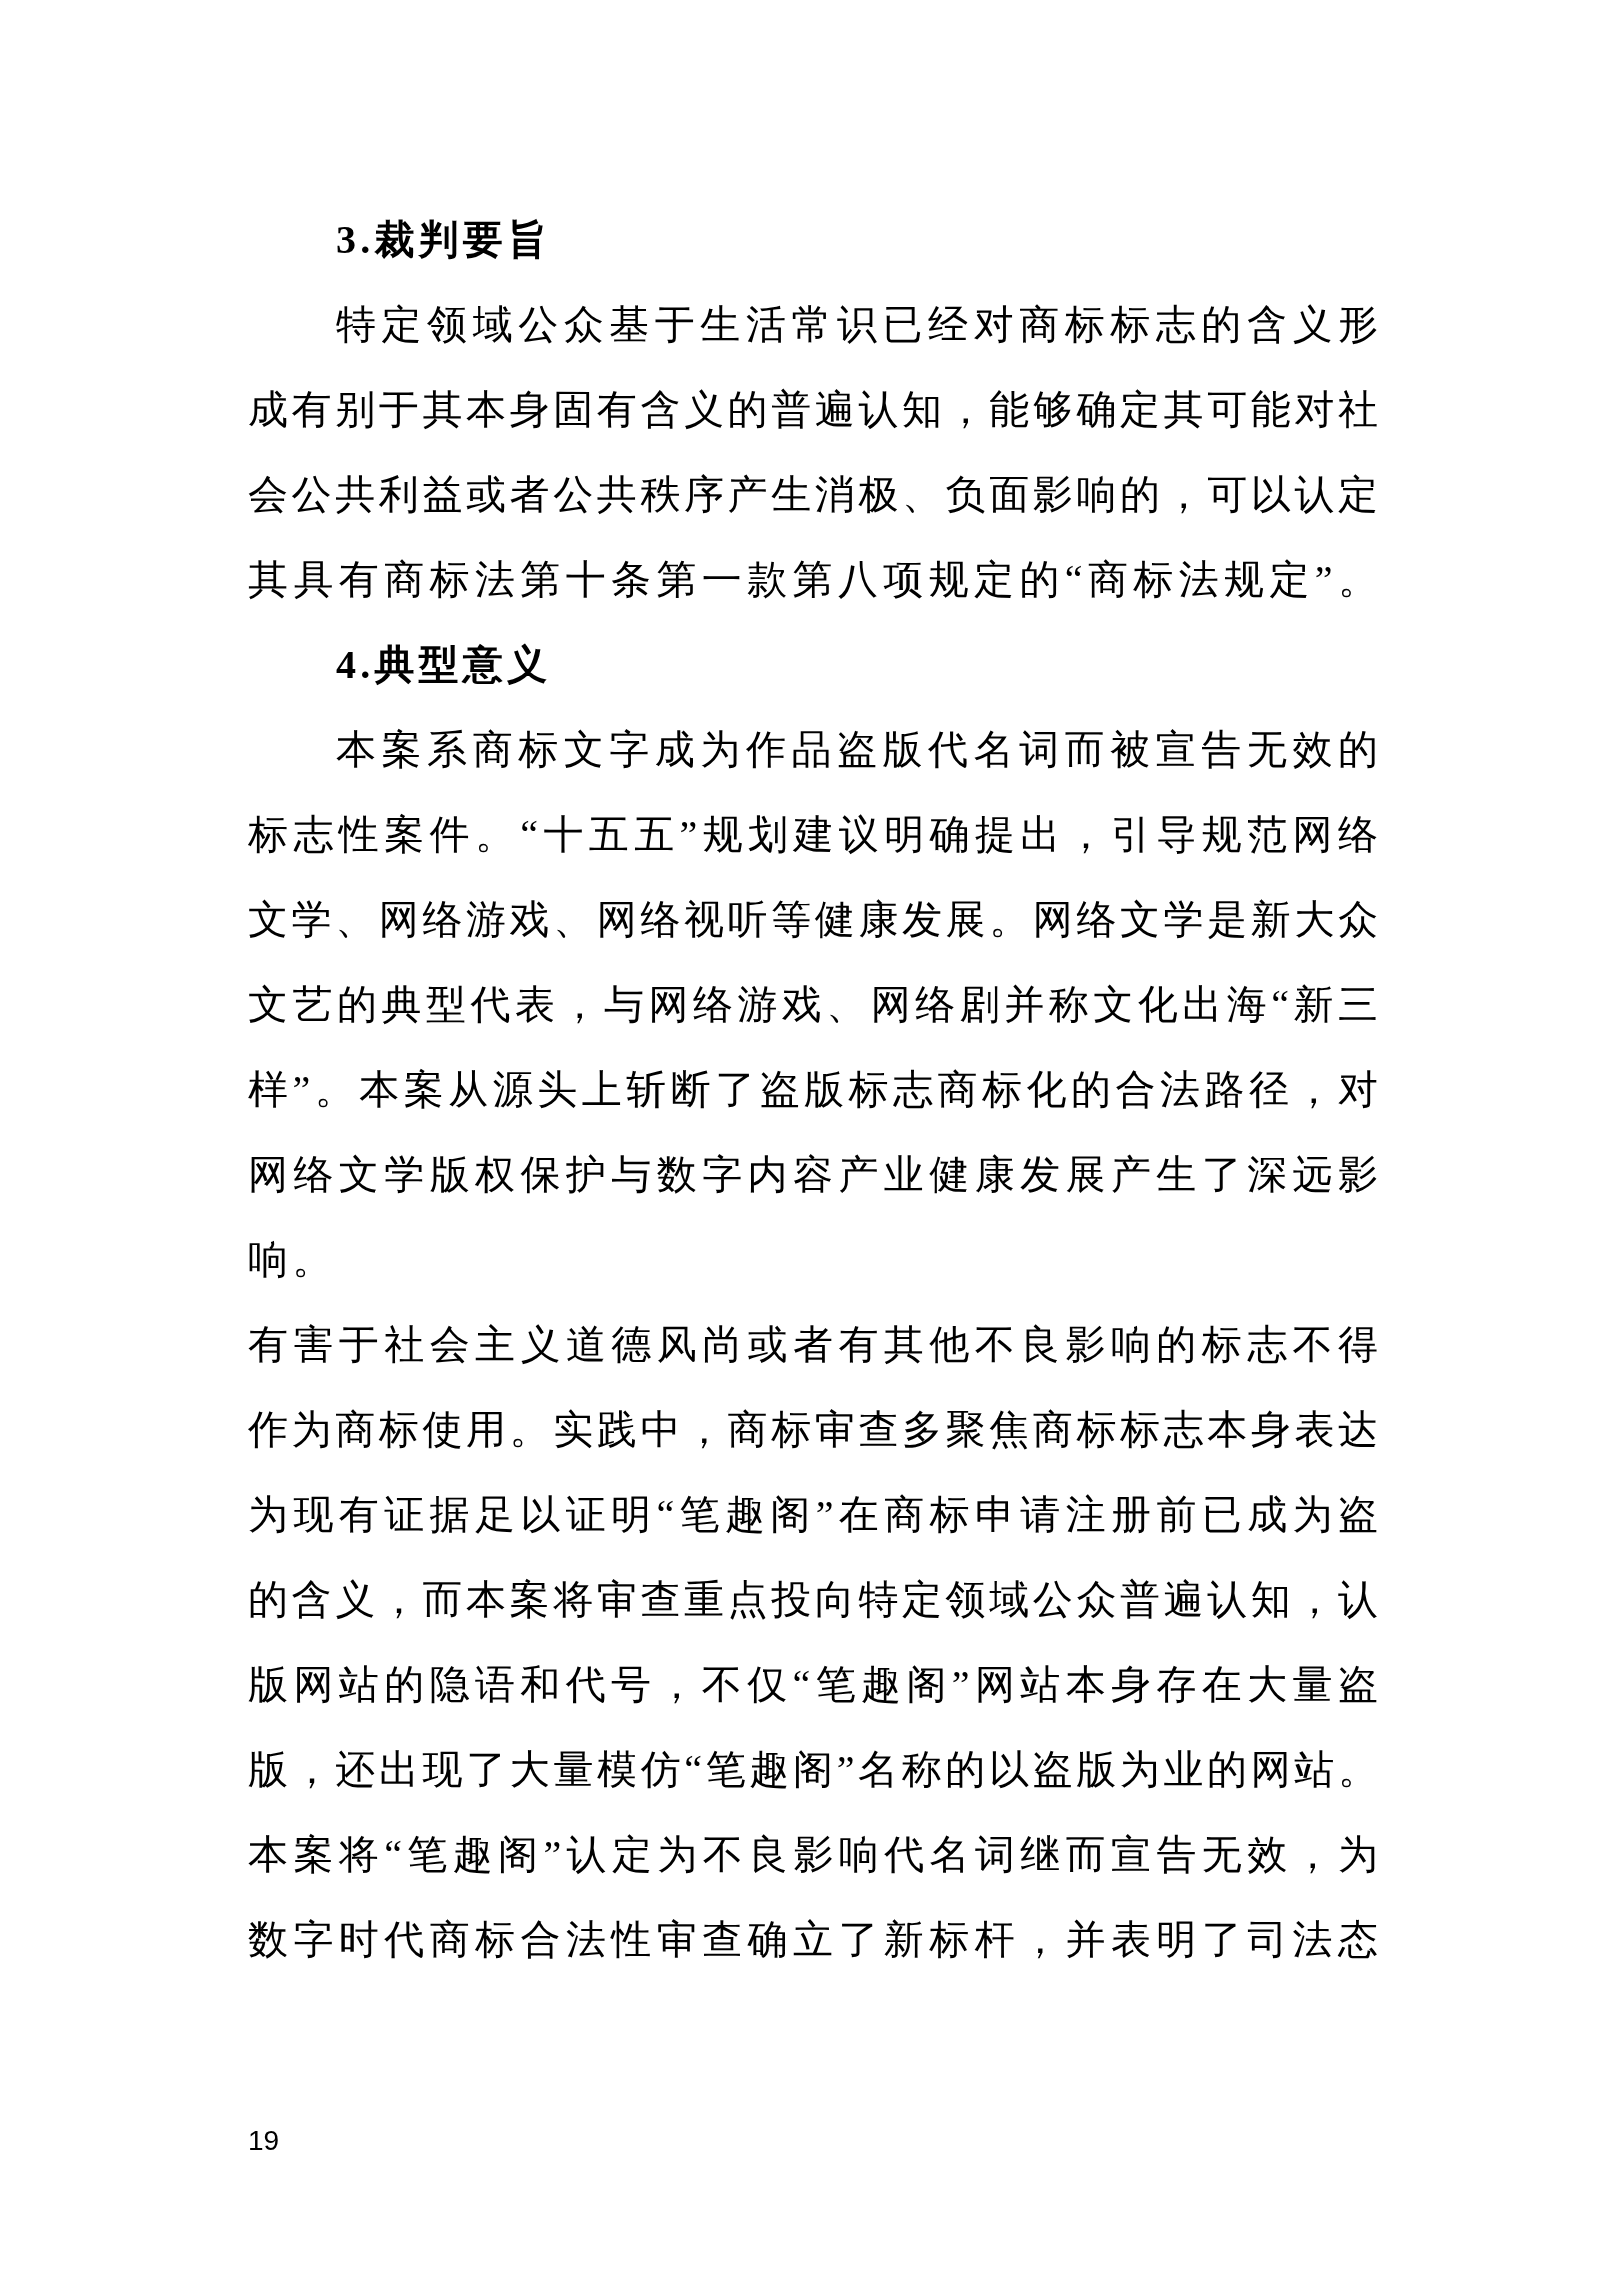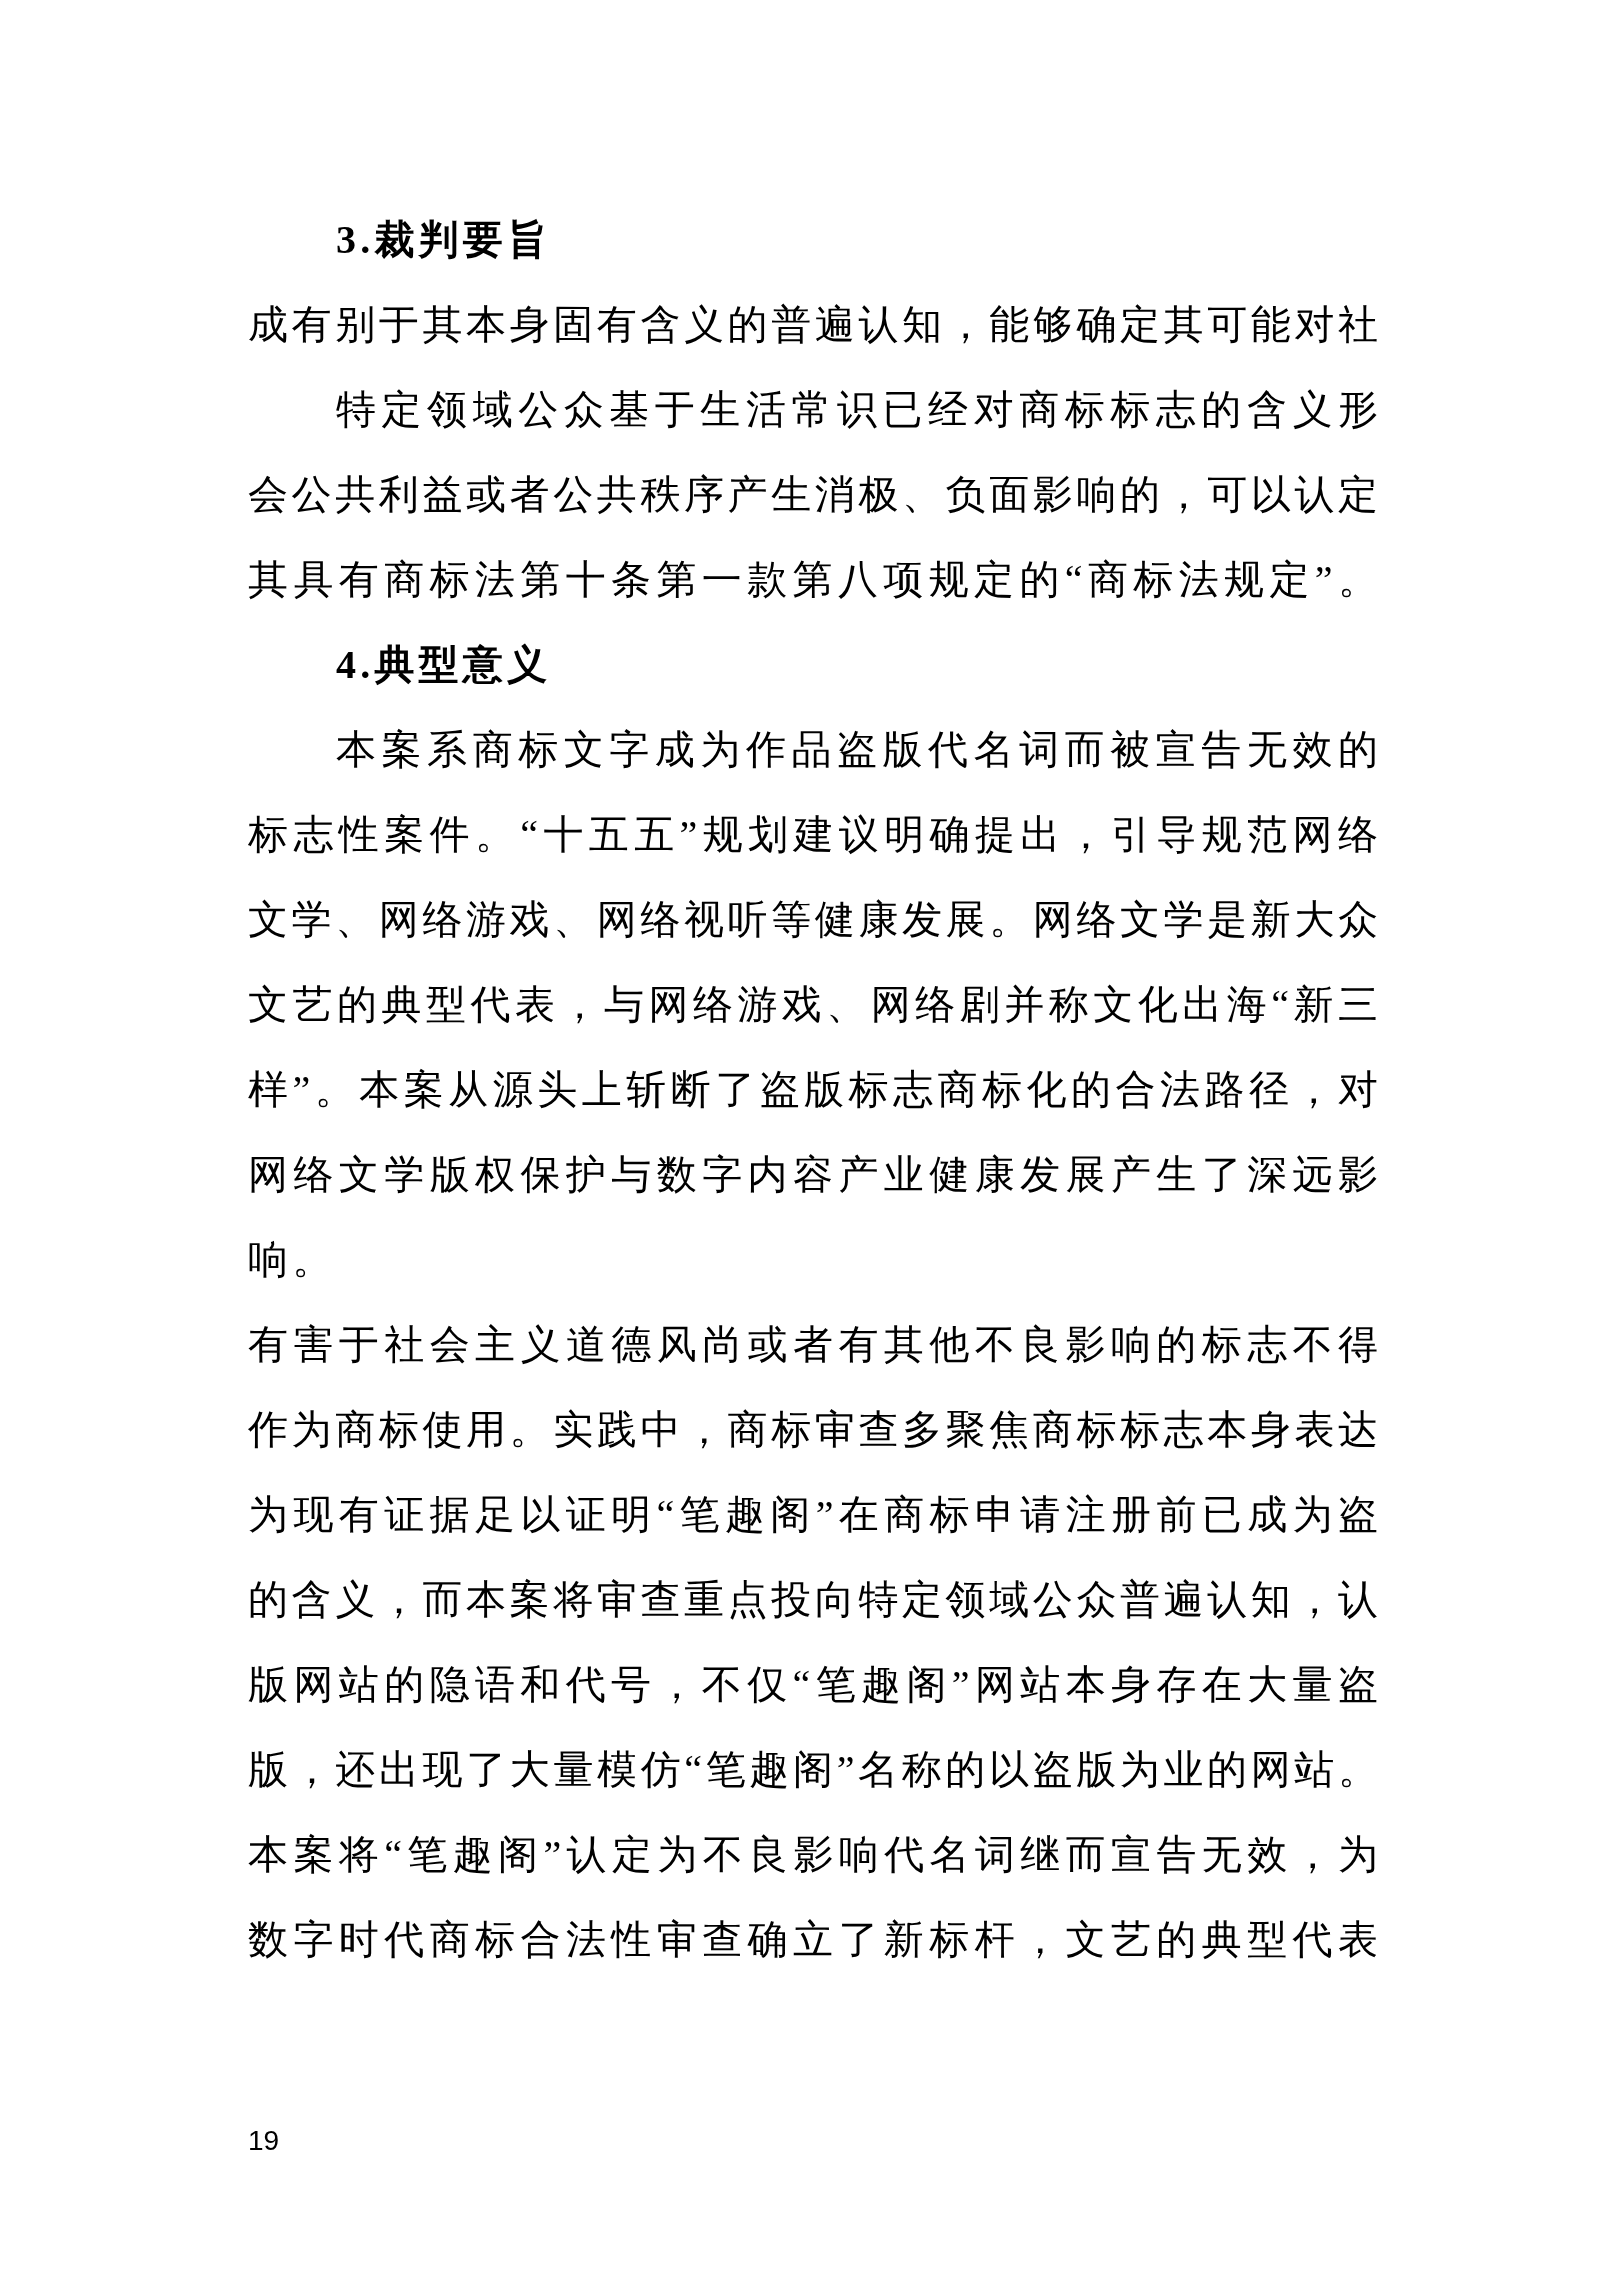--- a/index.html
+++ b/index.html
@@ -56,36 +56,36 @@
     line-height: 34px;
     color: #000000;
   }
 </style>
 </head>
 <body>
 
 <div class="page">
   <div class="text-block" id="text-block">
       <div class="line indent endl"><span class="seg-bold">3.裁判要旨</span></div>
+      <div class="line indent full"><span class="seg-regular">特定领域公众基于生活常识已经对商标标志的含义形</span></div>
       <div class="line full"><span class="seg-regular">成有别于其本身固有含义的普遍认知，能够确定其可能对社</span></div>
-      <div class="line indent full"><span class="seg-regular">特定领域公众基于生活常识已经对商标标志的含义形</span></div>
       <div class="line full"><span class="seg-regular">会公共利益或者公共秩序产生消极、负面影响的，可以认定</span></div>
       <div class="line full"><span class="seg-regular">其具有商标法第十条第一款第八项规定的“商标法规定”。</span></div>
       <div class="line indent endl"><span class="seg-bold">4.典型意义</span></div>
       <div class="line indent full"><span class="seg-regular">本案系商标文字成为作品盗版代名词而被宣告无效的</span></div>
       <div class="line full"><span class="seg-regular">标志性案件。“十五五”规划建议明确提出，引导规范网络</span></div>
       <div class="line full"><span class="seg-regular">文学、网络游戏、网络视听等健康发展。网络文学是新大众</span></div>
       <div class="line full"><span class="seg-regular">文艺的典型代表，与网络游戏、网络剧并称文化出海“新三</span></div>
       <div class="line full"><span class="seg-regular">样”。本案从源头上斩断了盗版标志商标化的合法路径，对</span></div>
       <div class="line full"><span class="seg-regular">网络文学版权保护与数字内容产业健康发展产生了深远影</span></div>
       <div class="line endl"><span class="seg-regular">响。</span></div>
       <div class="line full"><span class="seg-regular">有害于社会主义道德风尚或者有其他不良影响的标志不得</span></div>
       <div class="line full"><span class="seg-regular">作为商标使用。实践中，商标审查多聚焦商标标志本身表达</span></div>
       <div class="line full"><span class="seg-regular">为现有证据足以证明“笔趣阁”在商标申请注册前已成为盗</span></div>
       <div class="line full"><span class="seg-regular">的含义，而本案将审查重点投向特定领域公众普遍认知，认</span></div>
       <div class="line full"><span class="seg-regular">版网站的隐语和代号，不仅“笔趣阁”网站本身存在大量盗</span></div>
       <div class="line full"><span class="seg-regular">版，还出现了大量模仿“笔趣阁”名称的以盗版为业的网站。</span></div>
       <div class="line full"><span class="seg-regular">本案将“笔趣阁”认定为不良影响代名词继而宣告无效，为</span></div>
-      <div class="line full"><span class="seg-regular">数字时代商标合法性审查确立了新标杆，文艺的典型代表</span></div>
+      <div class="line full"><span class="seg-regular">数字时代商标合法性审查确立了新标杆，并表明了司法态</span></div>
     </div>
   <div class="page-number">19</div>
 </div>
 
 
 </body></html>

